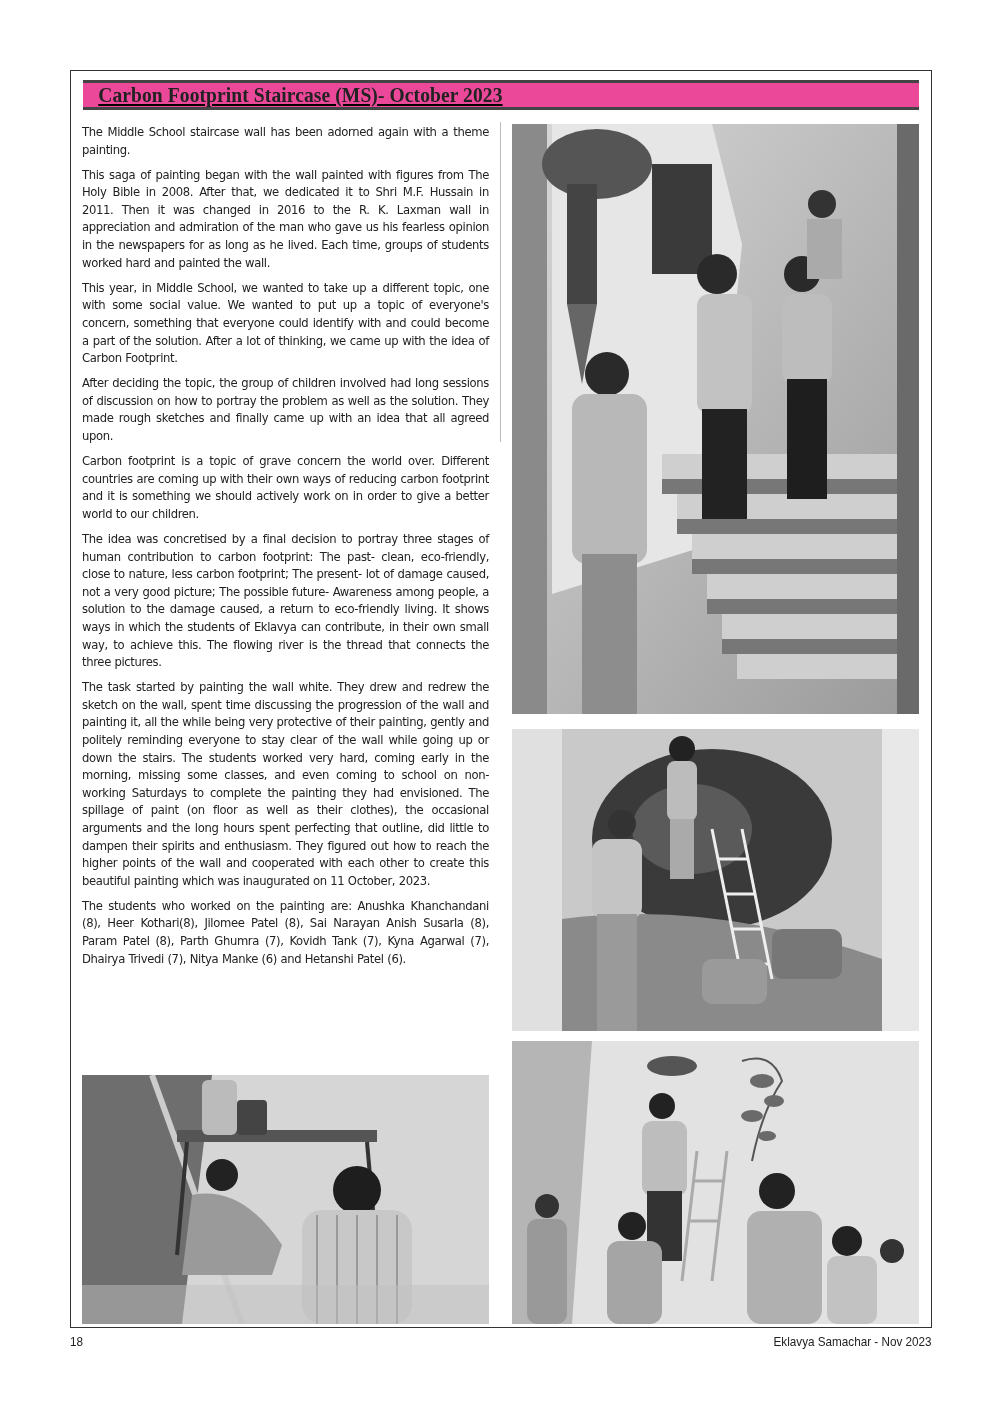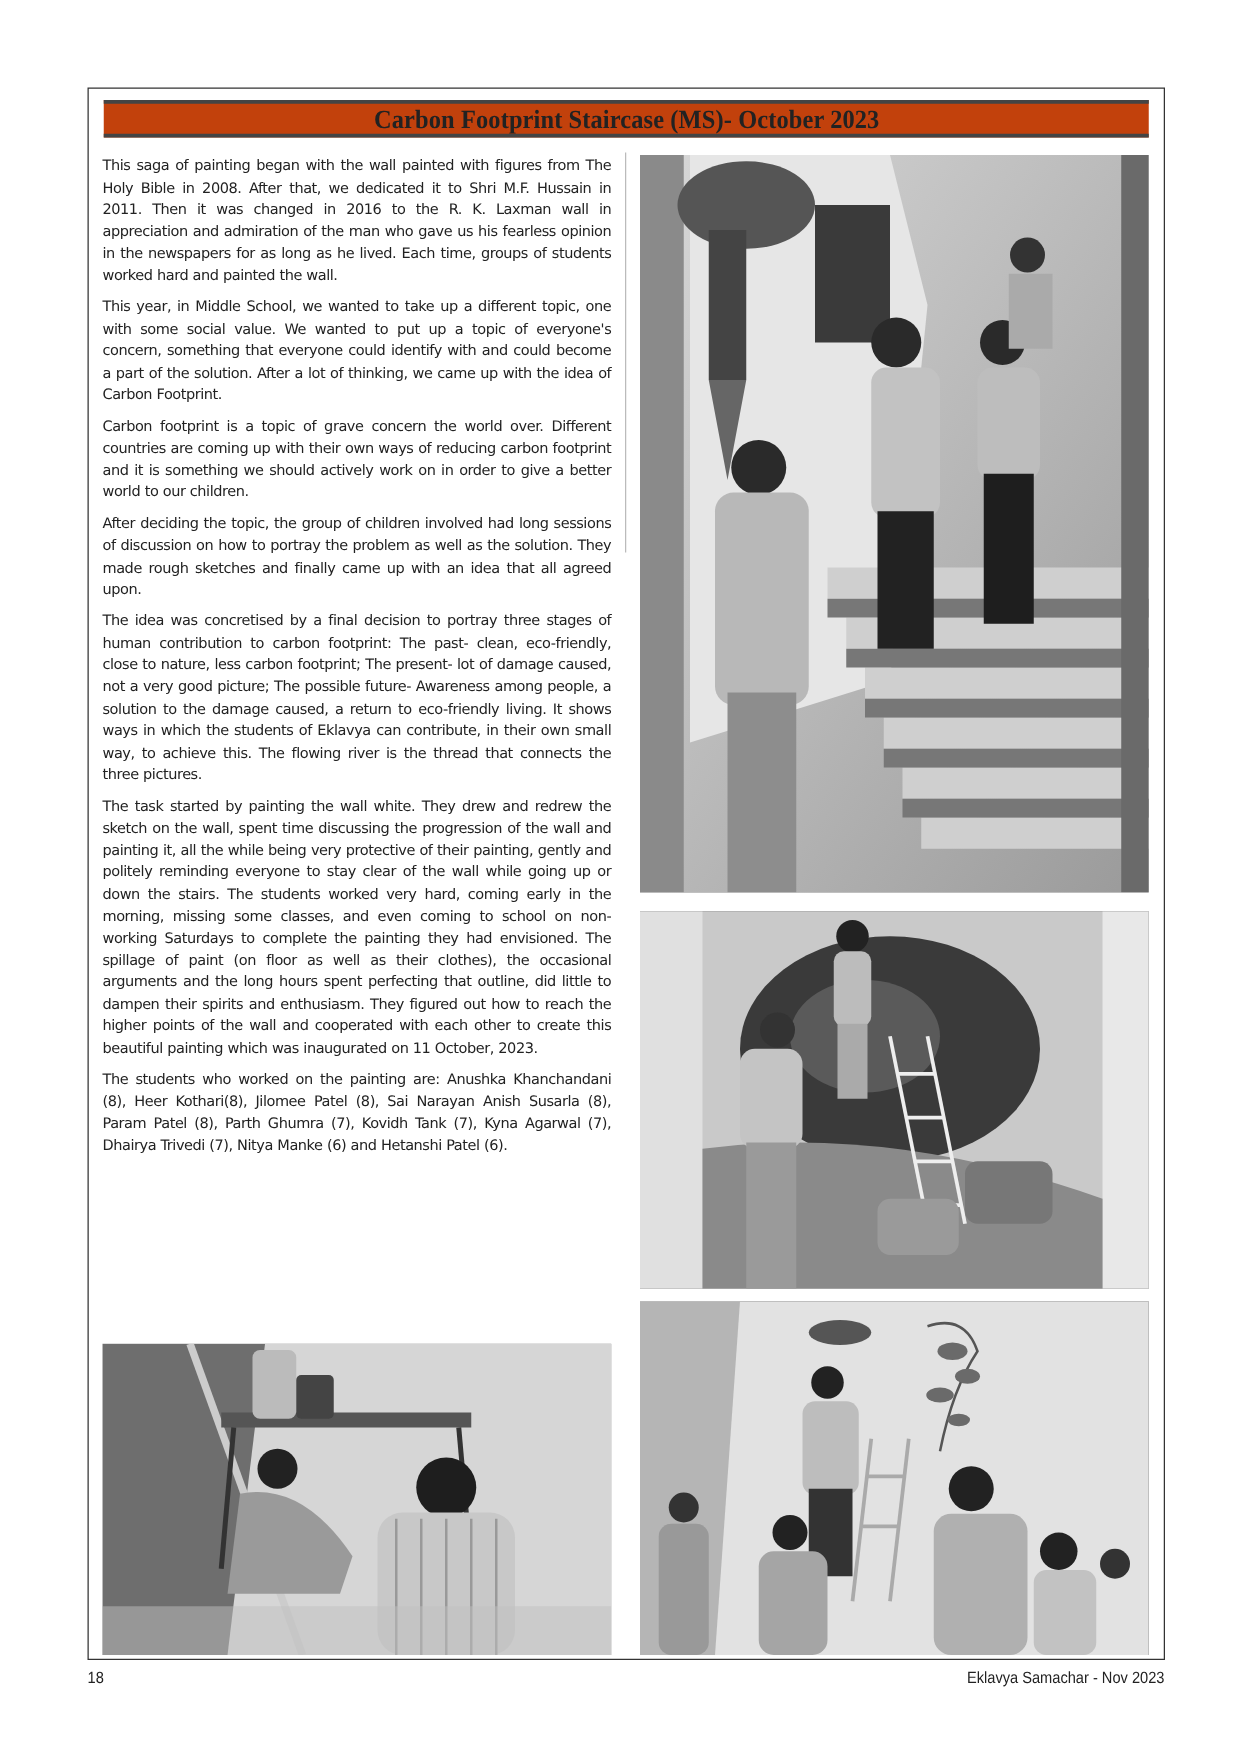--- a/index.html
+++ b/index.html
@@ -3,22 +3,22 @@
   <meta charset="utf-8">
   <style>
     html, body { margin: 0; padding: 0; background: #ffffff; }
     body { width: 1000px; height: 1401px; position: relative; overflow: hidden; }
     .page-frame {
       position: absolute; left: 70px; top: 70px; width: 862px; height: 1258px;
       border: 1.5px solid #333; box-sizing: border-box;
     }
     .title-bar {
       position: absolute; left: 83px; top: 80px; width: 836px; height: 30px;
-      background: #c2410c; border-top: 3px solid #444; border-bottom: 3px solid #444;
-      box-sizing: border-box; display: flex; align-items: center; justify-content: center;
+      background: #ec4899; border-top: 3px solid #444; border-bottom: 3px solid #444;
+      box-sizing: border-box; display: flex; align-items: center;  text-decoration: underline;
     }
     .title-bar h1 {
       margin: 0; font-family: "Liberation Serif", serif; font-weight: bold;
       font-size: 21px; color: #222; letter-spacing: 0.1px; transform: scaleX(0.93);
     }
     .text-col {
       position: absolute; left: 82px; top: 124px; width: 407px;
       font-family: "DejaVu Sans", sans-serif; font-size: 11.6px; line-height: 17.6px;
       color: #222; text-align: justify;
     }
@@ -44,24 +44,25 @@
 </head>
 <body>
 
 <div class="page-frame"></div>
 
 <div class="title-bar">
   <h1>Carbon Footprint Staircase (MS)- October 2023</h1>
 </div>
 
 <div class="text-col">
+  <p>The Middle School staircase wall has been adorned again with a theme painting.</p>
   <p>This saga of painting began with the wall painted with figures from The Holy Bible in 2008. After that, we dedicated it to Shri M.F. Hussain in 2011. Then it was changed in 2016 to the R. K. Laxman wall in appreciation and admiration of the man who gave us his fearless opinion in the newspapers for as long as he lived. Each time, groups of students worked hard and painted the wall.</p>
   <p>This year, in Middle School, we wanted to take up a different topic, one with some social value. We wanted to put up a topic of everyone's concern, something that everyone could identify with and could become a part of the solution. After a lot of thinking, we came up with the idea of Carbon Footprint.</p>
+  <p>After deciding the topic, the group of children involved had long sessions of discussion on how to portray the problem as well as the solution. They made rough sketches and finally came up with an idea that all agreed upon.</p>
   <p>Carbon footprint is a topic of grave concern the world over. Different countries are coming up with their own ways of reducing carbon footprint and it is something we should actively work on in order to give a better world to our children.</p>
-  <p>After deciding the topic, the group of children involved had long sessions of discussion on how to portray the problem as well as the solution. They made rough sketches and finally came up with an idea that all agreed upon.</p>
   <p>The idea was concretised by a final decision to portray three stages of human contribution to carbon footprint: The past- clean, eco-friendly, close to nature, less carbon footprint; The present- lot of damage caused, not a very good picture; The possible future- Awareness among people, a solution to the damage caused, a return to eco-friendly living. It shows ways in which the students of Eklavya can contribute, in their own small way, to achieve this.  The flowing river is the thread that connects the three pictures.</p>
   <p>The task started by painting the wall white. They drew and redrew the sketch on the wall, spent time discussing the progression of the wall and painting it, all the while being very protective of their painting, gently and politely reminding everyone to stay clear of the wall while going up or down the stairs. The students worked very hard, coming early in the morning, missing some classes, and even coming to school on non-working Saturdays to complete the painting they had envisioned. The spillage of paint (on floor as well as their clothes), the occasional arguments and the long hours spent perfecting that outline, did little to dampen their spirits and enthusiasm. They figured out how to reach the higher points of the wall and cooperated with each other to create this beautiful painting which was inaugurated on 11 October, 2023.</p>
   <p>The students who worked on the painting are: Anushka Khanchandani (8), Heer Kothari(8), Jilomee Patel (8), Sai Narayan Anish Susarla (8), Param Patel (8), Parth Ghumra (7), Kovidh Tank (7), Kyna Agarwal (7), Dhairya Trivedi (7), Nitya Manke (6) and Hetanshi Patel (6).</p>
 </div>
 
 <div class="col-rule"></div>
 
 <div class="photo" id="photo1">
   <svg viewBox="0 0 407 590" preserveAspectRatio="none">
     <defs>

